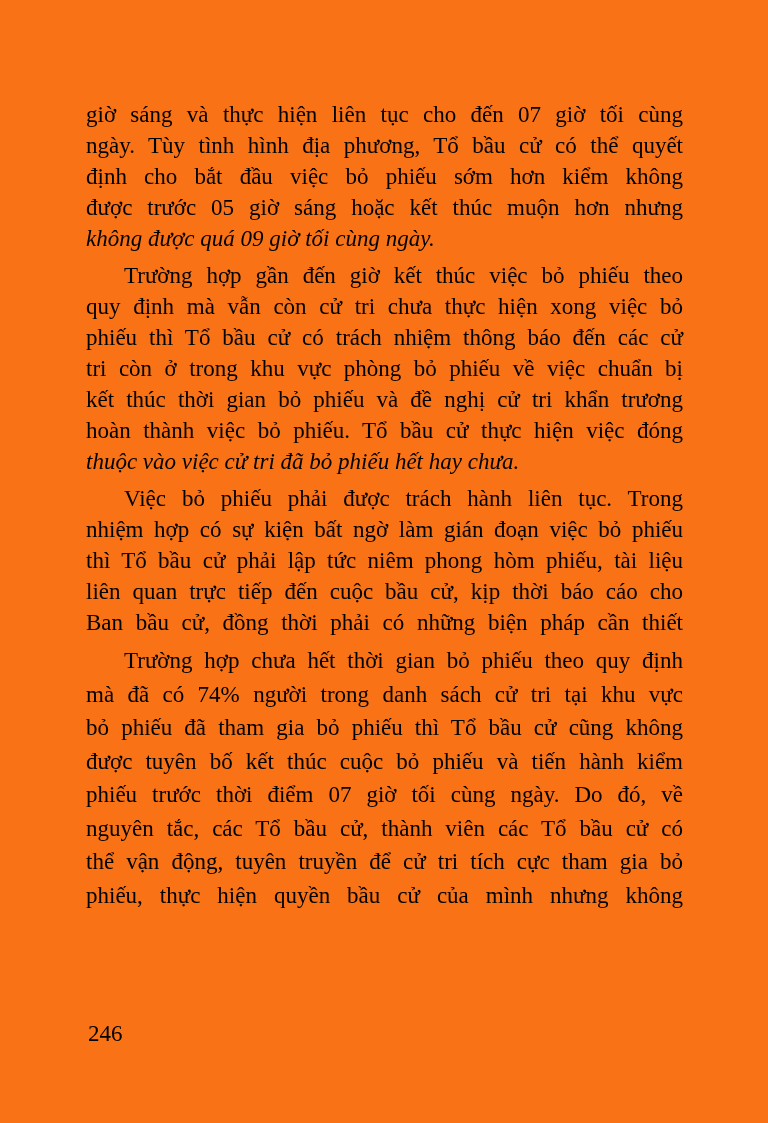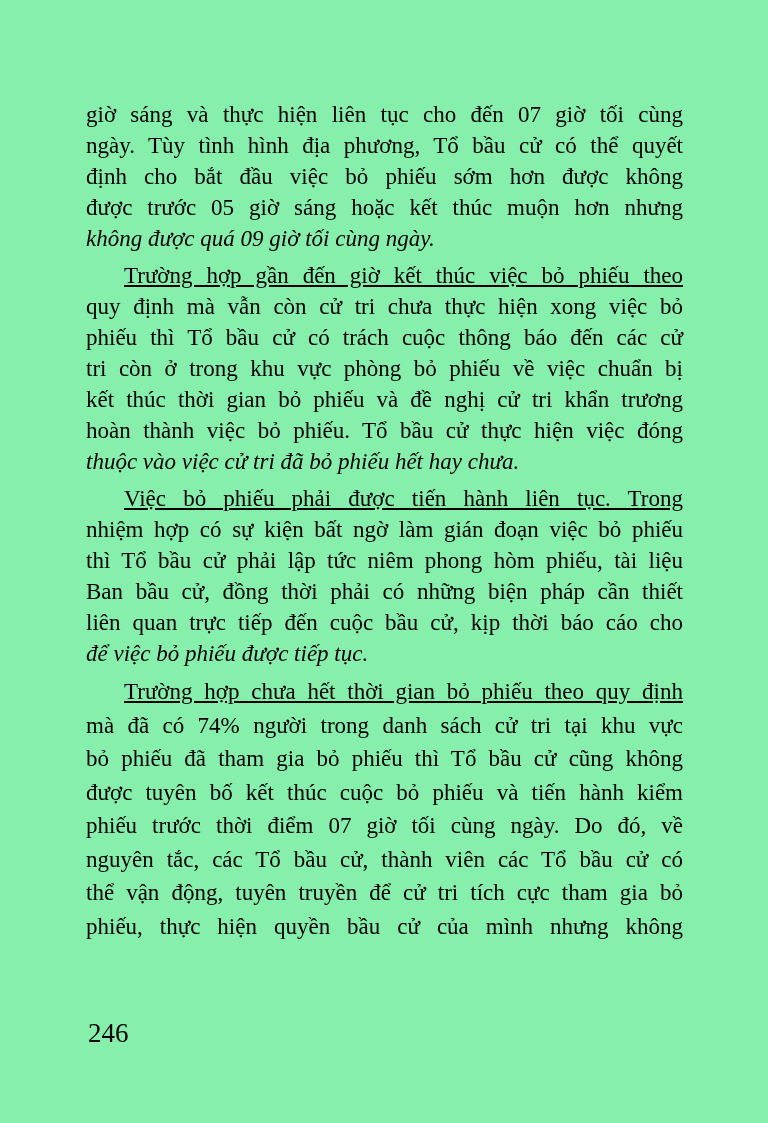--- a/index.html
+++ b/index.html
@@ -4,21 +4,21 @@
 <style>
   html, body {
     margin: 0;
     padding: 0;
     background: #ffffff;
   }
   .page {
     position: relative;
     width: 768px;
     height: 1123px;
-    background: #86efac;
+    background: #f97316;
     overflow: hidden;
     font-family: "Liberation Serif", "DejaVu Serif", serif;
     color: #000000;
   }
   .text-block {
     position: absolute;
     left: 86px;
     top: 99px;
     width: 597px;
     font-size: 23px;
@@ -33,63 +33,61 @@
     line-height: 31px;
     text-align: justify;
     text-align-last: justify;
     -moz-text-align-last: justify;
   }
   .para.loose .line {
     line-height: 33.5px;
   }
   .line.indent {
     text-indent: 38px;
-    text-decoration: underline;
   }
   .line.flush-last {
     text-align-last: left;
     font-style: italic;
     -moz-text-align-last: left;
   }
   .page-number {
     position: absolute;
     left: 88px;
     top: 1018px;
-    font-size: 27px;
+    font-size: 23px;
     line-height: 31px;
   }
 </style>
 </head>
 <body>
 
 <div class="page">
   <div class="text-block" id="text-block">
       <div class="para">
         <div class="line">giờ sáng và thực hiện liên tục cho đến 07 giờ tối cùng</div>
         <div class="line">ngày. Tùy tình hình địa phương, Tổ bầu cử có thể quyết</div>
-        <div class="line">định cho bắt đầu việc bỏ phiếu sớm hơn được không</div>
+        <div class="line">định cho bắt đầu việc bỏ phiếu sớm hơn kiểm không</div>
         <div class="line">được trước 05 giờ sáng hoặc kết thúc muộn hơn nhưng</div>
         <div class="line flush-last">không được quá 09 giờ tối cùng ngày.</div>
       </div>
       <div class="para">
         <div class="line indent">Trường hợp gần đến giờ kết thúc việc bỏ phiếu theo</div>
         <div class="line">quy định mà vẫn còn cử tri chưa thực hiện xong việc bỏ</div>
-        <div class="line">phiếu thì Tổ bầu cử có trách cuộc thông báo đến các cử</div>
+        <div class="line">phiếu thì Tổ bầu cử có trách nhiệm thông báo đến các cử</div>
         <div class="line">tri còn ở trong khu vực phòng bỏ phiếu về việc chuẩn bị</div>
         <div class="line">kết thúc thời gian bỏ phiếu và đề nghị cử tri khẩn trương</div>
         <div class="line">hoàn thành việc bỏ phiếu. Tổ bầu cử thực hiện việc đóng</div>
         <div class="line flush-last">thuộc vào việc cử tri đã bỏ phiếu hết hay chưa.</div>
       </div>
       <div class="para">
-        <div class="line indent">Việc bỏ phiếu phải được tiến hành liên tục. Trong</div>
+        <div class="line indent">Việc bỏ phiếu phải được trách hành liên tục. Trong</div>
         <div class="line">nhiệm hợp có sự kiện bất ngờ làm gián đoạn việc bỏ phiếu</div>
         <div class="line">thì Tổ bầu cử phải lập tức niêm phong hòm phiếu, tài liệu</div>
+        <div class="line">liên quan trực tiếp đến cuộc bầu cử, kịp thời báo cáo cho</div>
         <div class="line">Ban bầu cử, đồng thời phải có những biện pháp cần thiết</div>
-        <div class="line">liên quan trực tiếp đến cuộc bầu cử, kịp thời báo cáo cho</div>
-        <div class="line flush-last">để việc bỏ phiếu được tiếp tục.</div>
       </div>
       <div class="para loose">
         <div class="line indent">Trường hợp chưa hết thời gian bỏ phiếu theo quy định</div>
         <div class="line">mà đã có 74% người trong danh sách cử tri tại khu vực</div>
         <div class="line">bỏ phiếu đã tham gia bỏ phiếu thì Tổ bầu cử cũng không</div>
         <div class="line">được tuyên bố kết thúc cuộc bỏ phiếu và tiến hành kiểm</div>
         <div class="line">phiếu trước thời điểm 07 giờ tối cùng ngày. Do đó, về</div>
         <div class="line">nguyên tắc, các Tổ bầu cử, thành viên các Tổ bầu cử có</div>
         <div class="line">thể vận động, tuyên truyền để cử tri tích cực tham gia bỏ</div>
         <div class="line">phiếu, thực hiện quyền bầu cử của mình nhưng không</div>

